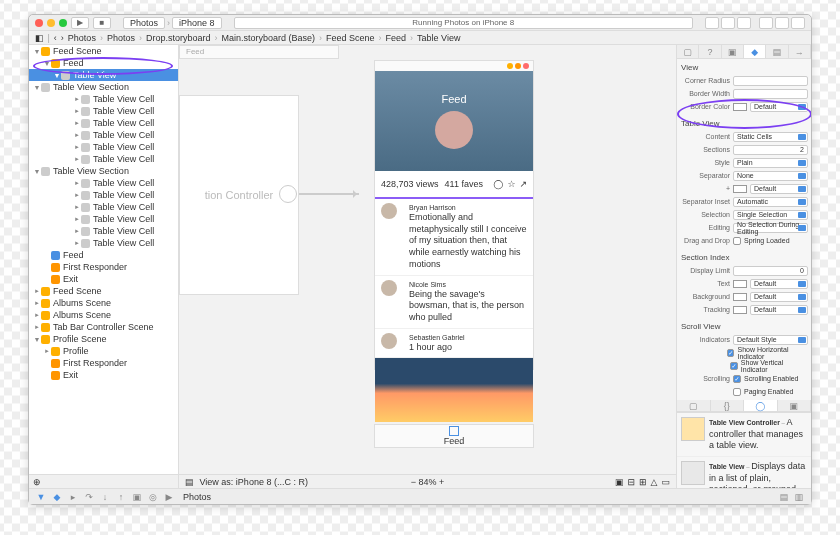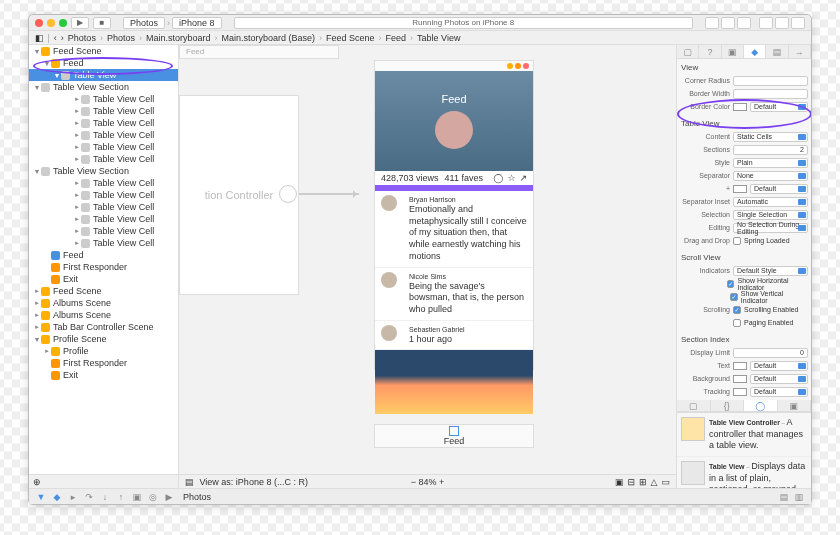--- a/index.html
+++ b/index.html
@@ -32,21 +32,21 @@
 .arrow{position:absolute;left:120px;top:148px;width:60px;height:2px;background:#ccc}
 .arrow::after{content:'';position:absolute;right:-2px;top:-3px;border:4px solid transparent;border-left-color:#ccc}
 .arrow-circ{position:absolute;left:100px;top:140px;width:18px;height:18px;border:1px solid #ccc;border-radius:50%;background:#fff}
 .phone{position:absolute;left:195px;top:15px;width:160px;height:310px;background:#fff;border:1px solid #ddd}
 .ph-top{height:10px;background:#fafafa;display:flex;justify-content:flex-end;align-items:center;gap:2px;padding-right:4px}
 .ph-dot{width:6px;height:6px;border-radius:50%}
 .ph-body{display:flex;flex-direction:column}
 .ph-hero{height:100px;background:linear-gradient(#6b8ba4,#4a6b84);display:flex;flex-direction:column;align-items:center;justify-content:center;color:#fff;position:relative}
 .ph-hero .t{font-size:11px;margin-bottom:6px;color:#fff}
 .avatar{width:38px;height:38px;border-radius:50%;background:#d4a8a0}
-.ph-stats{height:20px;background:#fff;display:flex;align-items:center;padding:0 6px;font-size:6px;color:#aaa;gap:6px;border-bottom:6px solid #8b5cf6}
+.ph-stats{height:28px;background:#fff;display:flex;align-items:center;padding:0 6px;font-size:6px;color:#aaa;gap:6px;border-bottom:2px solid #8b5cf6}
 .ph-stats .icons{margin-left:auto;display:flex;gap:4px;color:#aaa}
 .ph-cell{display:flex;padding:4px 6px;gap:12px;border-bottom:1px solid #f0f0f0}
 .ph-cell .av{width:16px;height:16px;border-radius:50%;background:#c8b8a8;flex-shrink:0}
 .ph-cell .tx{font-size:6px;color:#888;line-height:1.3}
 .ph-cell .nm{font-size:7px;color:#333;font-weight:500}
 .ph-img{height:64px;background:linear-gradient(#2b4a6b 40%,#ff9966 55%,#ffcc66)}
 .ph-tab{position:absolute;left:195px;bottom:40px;width:160px;height:24px;background:#fafafa;border:1px solid #ddd;display:flex;align-items:center;justify-content:center;flex-direction:column;font-size:6px;color:#4a90e2}
 .canvas-bot{position:absolute;bottom:0;left:0;right:0;height:14px;background:#f0f0f0;border-top:1px solid #ddd;display:flex;align-items:center;padding:0 6px;font-size:8px;color:#555}
 .canvas-bot .zoom{position:absolute;left:50%;transform:translateX(-50%)}
 .insp{width:135px;background:#f6f6f6;border-left:1px solid #ddd;overflow:auto;font-size:8px}
@@ -105,21 +105,21 @@
 
   <div class="crumbs">
     <span>◧</span>
       <span class="sep">|</span>
     <span>‹</span>
       <span>›</span>
     <span>Photos</span>
       <span class="sep">›</span>
     <span>Photos</span>
       <span class="sep">›</span>
-    <span>Main.storyboard</span>
+    <span>Drop.storyboard</span>
       <span class="sep">›</span>
     <span>Main.storyboard (Base)</span>
       <span class="sep">›</span>
     <span>Feed Scene</span>
       <span class="sep">›</span>
     <span>Feed</span>
       <span class="sep">›</span>
     <span>Table View</span>
   </div>
 
@@ -398,20 +398,42 @@
             <div class="insp-lbl">Editing</div>
             <div class="insp-val dd">No Selection During Editing</div>
           </div>
         <div class="insp-row">
             <div class="insp-lbl">Drag and Drop</div>
             <span class="chk"></span>
             <span style="font-size:7px">Spring Loaded</span>
           </div>
       </div>
       <div class="insp-sec">
+        <div class="insp-hdr">Section Index</div>
+        <div class="insp-row">
+            <div class="insp-lbl">Display Limit</div>
+            <div class="insp-val" style="text-align:right;justify-content:flex-end">0</div>
+          </div>
+        <div class="insp-row">
+            <div class="insp-lbl">Text</div>
+            <span class="swatch"></span>
+            <div class="insp-val dd">Default</div>
+          </div>
+        <div class="insp-row">
+            <div class="insp-lbl">Background</div>
+            <span class="swatch"></span>
+            <div class="insp-val dd">Default</div>
+          </div>
+        <div class="insp-row">
+            <div class="insp-lbl">Tracking</div>
+            <span class="swatch"></span>
+            <div class="insp-val dd">Default</div>
+          </div>
+      </div>
+      <div class="insp-sec">
         <div class="insp-hdr">Scroll View</div>
         <div class="insp-row">
             <div class="insp-lbl">Indicators</div>
             <div class="insp-val dd">Default Style</div>
           </div>
         <div class="insp-row">
             <div class="insp-lbl"></div>
             <span class="chk on">✓</span>
             <span style="font-size:7px">Show Horizontal Indicator</span>
           </div>
@@ -422,42 +444,20 @@
           </div>
         <div class="insp-row">
             <div class="insp-lbl">Scrolling</div>
             <span class="chk on">✓</span>
             <span style="font-size:7px">Scrolling Enabled</span>
           </div>
         <div class="insp-row">
             <div class="insp-lbl"></div>
             <span class="chk"></span>
             <span style="font-size:7px">Paging Enabled</span>
-          </div>
-      </div>
-      <div class="insp-sec">
-        <div class="insp-hdr">Section Index</div>
-        <div class="insp-row">
-            <div class="insp-lbl">Display Limit</div>
-            <div class="insp-val" style="text-align:right;justify-content:flex-end">0</div>
-          </div>
-        <div class="insp-row">
-            <div class="insp-lbl">Text</div>
-            <span class="swatch"></span>
-            <div class="insp-val dd">Default</div>
-          </div>
-        <div class="insp-row">
-            <div class="insp-lbl">Background</div>
-            <span class="swatch"></span>
-            <div class="insp-val dd">Default</div>
-          </div>
-        <div class="insp-row">
-            <div class="insp-lbl">Tracking</div>
-            <span class="swatch"></span>
-            <div class="insp-val dd">Default</div>
           </div>
       </div>
       <div class="insp-tabs" style="height:12px">
         <div class="insp-tab">▢</div>
         <div class="insp-tab">{}</div>
         <div class="insp-tab act">◯</div>
         <div class="insp-tab">▣</div>
       </div>
       <div class="lib">
         <div class="lib-row">

